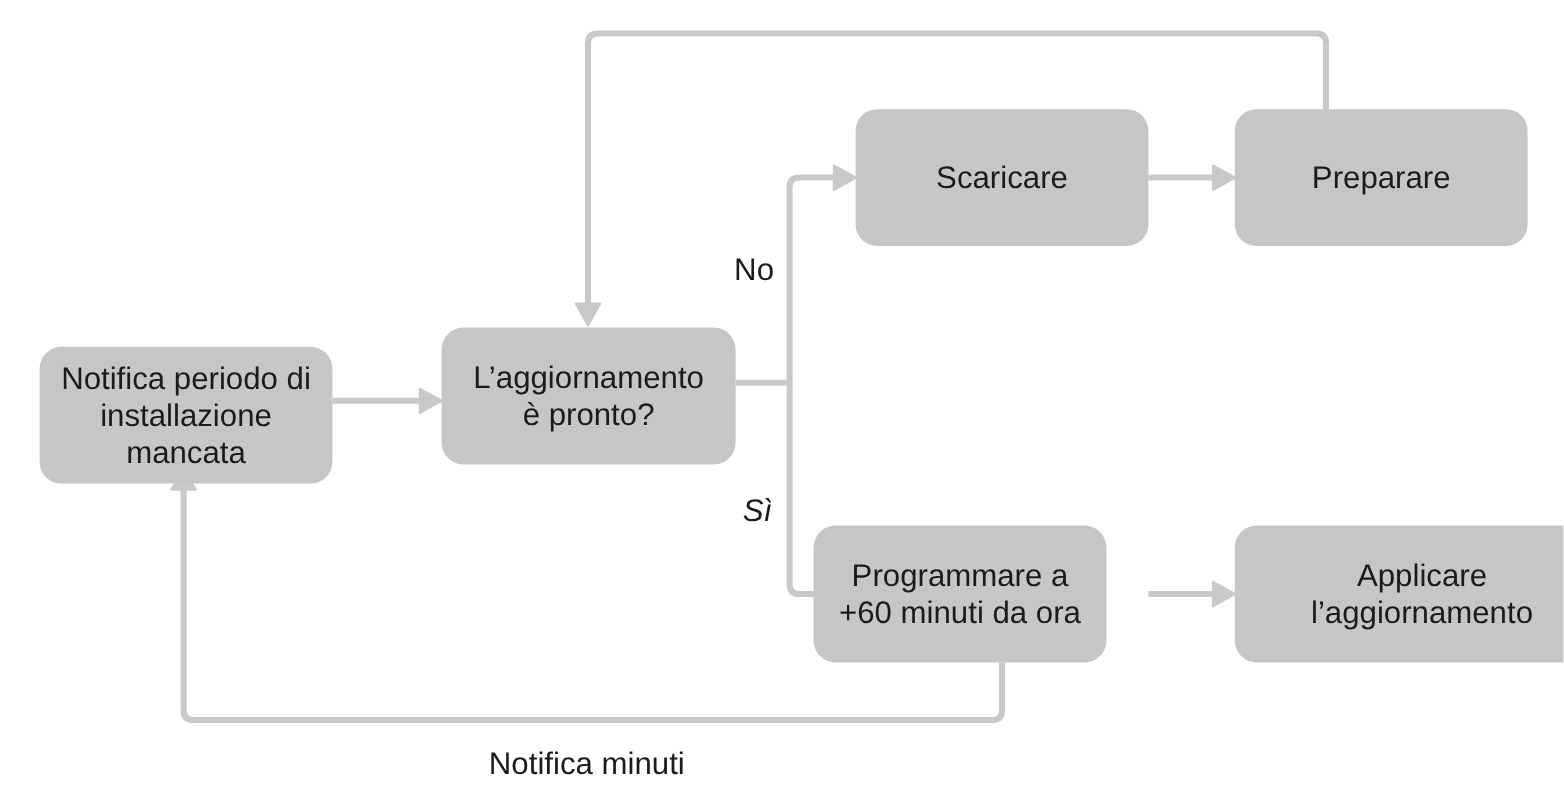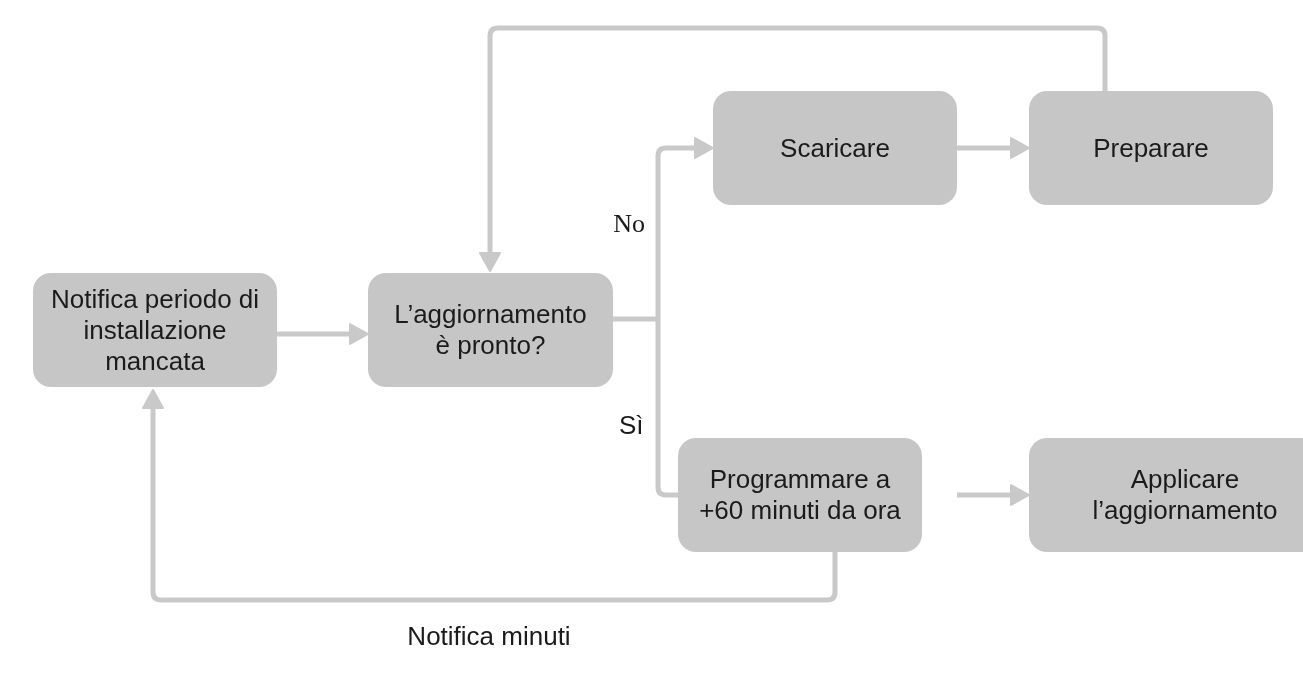--- a/index.html
+++ b/index.html
@@ -50,29 +50,29 @@
     line-height: 31px;
     color: #1b1b1d;
   }
   .edge-label {
     position: absolute;
     font-size: 26px;
     line-height: 30px;
     color: #1b1b1d;
   }
   
-  .n-notifica    { left: 33px;   top: 273px; width: 244px; height: 114px; }
+  .n-notifica    { left: 33px;   top: 289px; width: 244px; height: 114px; }
   .n-pronto      { left: 368px;  top: 273px; width: 245px; height: 114px; }
   .n-scaricare   { left: 713px;  top: 91px;  width: 244px; height: 114px; }
   .n-preparare   { left: 1029px; top: 91px;  width: 244px; height: 114px; }
   .n-programmare { left: 678px;  top: 438px; width: 244px; height: 114px; }
   .n-applicare   { left: 1029px; top: 438px; width: 272px; height: 114px; padding-left: 20px; }
   
-  .l-no  { left: 605px; top: 209px; width: 40px; text-align: right; font-family: Liberation Serif, serif; }
-  .l-si  { left: 619px; top: 410px; width: 34px; text-align: left; }
+  .l-no  { left: 605px; top: 209px; width: 40px; text-align: right; }
+  .l-si  { left: 619px; top: 410px; width: 34px; text-align: left; font-style: italic; }
   .l-notifica-mancata { left: 369px; top: 621px; width: 240px; text-align: center; }
 </style>
 </head>
 <body>
 
 <div class="canvas">
 
   <svg class="edges-layer" viewBox="0 0 1303 673">
 
     <g>

